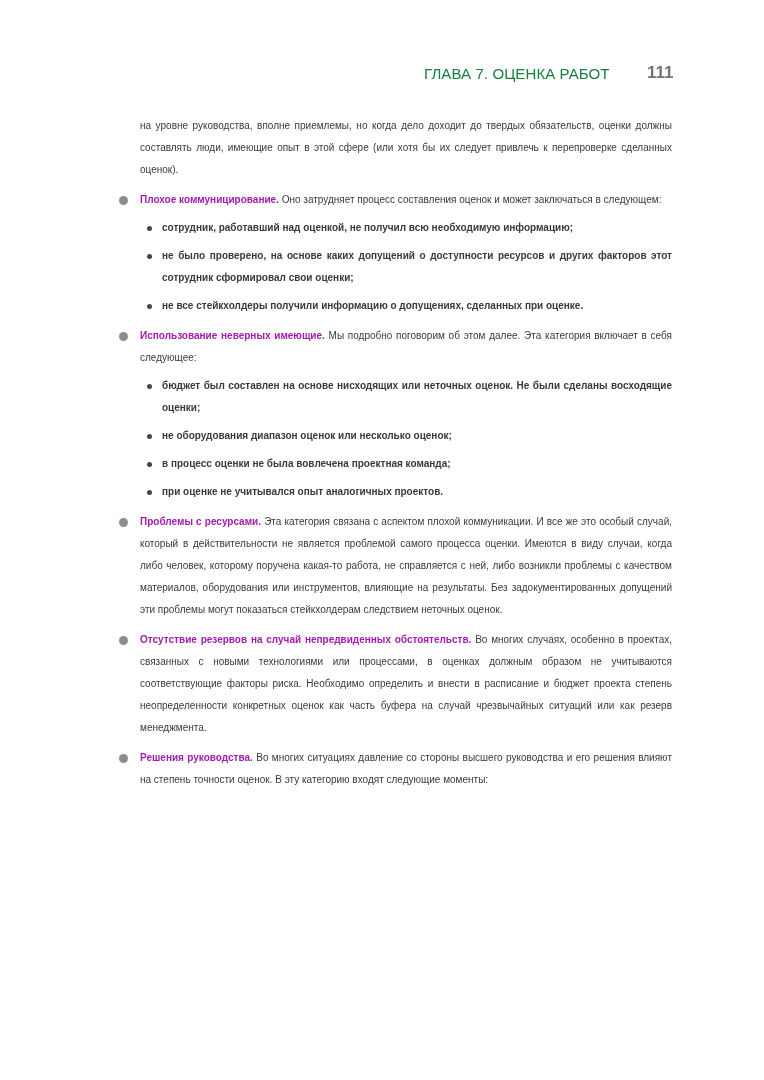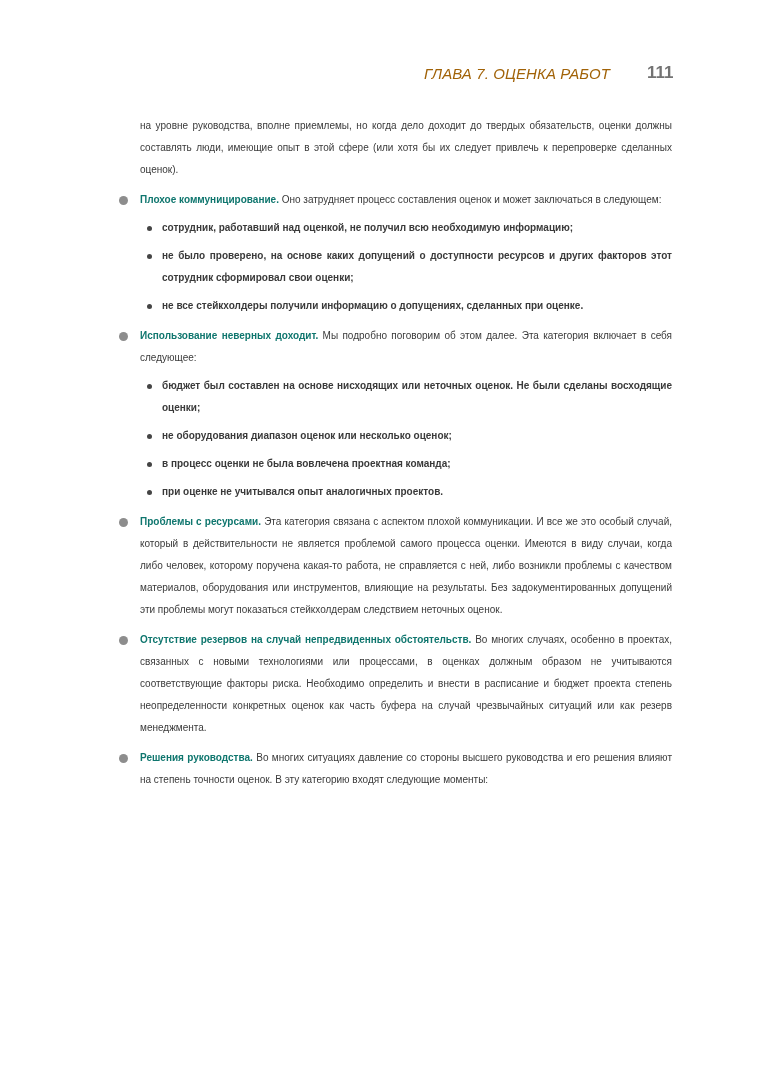--- a/index.html
+++ b/index.html
@@ -6,38 +6,38 @@
   body {
     width: 764px; height: 1080px; background: #ffffff; overflow: hidden;
     font-family: "Liberation Sans", sans-serif; color: #3a3a3a;
     position: relative;
   }
   .header {
     position: absolute; top: 62px; left: 0; width: 764px; height: 24px;
   }
   .running-head {
     position: absolute; left: 424px; top: 3px;
-    font-size: 15px; color: #a16207; letter-spacing: 0.1px; font-style: italic;
+    font-size: 15px; color: #15803d; letter-spacing: 0.1px;
   }
   .page-num {
     position: absolute; left: 647px; top: 1px;
     font-size: 17px; font-weight: bold; color: #737373;
   }
   .content {
     position: absolute; left: 140px; top: 115px; width: 532px;
     font-size: 10px; line-height: 22px; text-align: justify;
   }
   p { margin: 0; }
   .cont { margin-bottom: 8px; }
   .item { position: relative; margin-bottom: 8px; }
   .item .dot {
     position: absolute; left: -21px; top: 7px; width: 9px; height: 9px;
     border-radius: 50%; background: #8d8d8d;
   }
-  .item b { color: #0f766e; }
+  .item b { color: #a21caf; }
   ul.sub { list-style: none; margin: 6px 0 0 0; padding: 0 0 0 22px; font-weight: bold; }
   ul.sub li { position: relative; margin-bottom: 6px; }
   ul.sub li .sdot {
     position: absolute; left: -15px; top: 9px; width: 5px; height: 5px;
     border-radius: 50%; background: #444;
   }
 </style>
 </head>
 <body>
 
@@ -54,21 +54,21 @@
     <p><b>Плохое коммуницирование.</b><span> Оно затрудняет процесс составления оценок и может заключаться в следующем:</span></p>
     <ul class="sub">
       <li><span class="sdot"></span><span>сотрудник, работавший над оценкой, не получил всю необходимую информацию;</span></li>
       <li><span class="sdot"></span><span>не было проверено, на основе каких допущений о доступности ресурсов и других факторов этот сотрудник сформировал свои оценки;</span></li>
       <li><span class="sdot"></span><span>не все стейкхолдеры получили информацию о допущениях, сделанных при оценке.</span></li>
     </ul>
   </div>
 
   <div class="item">
     <span class="dot"></span>
-    <p><b>Использование неверных доходит.</b><span> Мы подробно поговорим об этом далее. Эта категория включает в себя следующее:</span></p>
+    <p><b>Использование неверных имеющие.</b><span> Мы подробно поговорим об этом далее. Эта категория включает в себя следующее:</span></p>
     <ul class="sub">
       <li><span class="sdot"></span><span>бюджет был составлен на основе нисходящих или неточных оценок. Не были сделаны восходящие оценки;</span></li>
       <li><span class="sdot"></span><span>не оборудования диапазон оценок или несколько оценок;</span></li>
       <li><span class="sdot"></span><span>в процесс оценки не была вовлечена проектная команда;</span></li>
       <li><span class="sdot"></span><span>при оценке не учитывался опыт аналогичных проектов.</span></li>
     </ul>
   </div>
 
   <div class="item">
     <span class="dot"></span>

